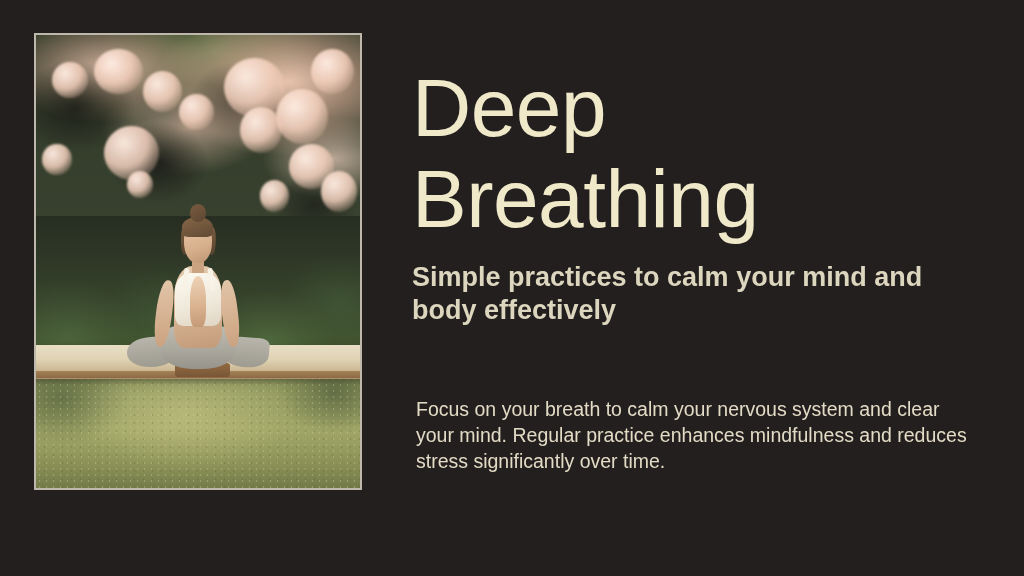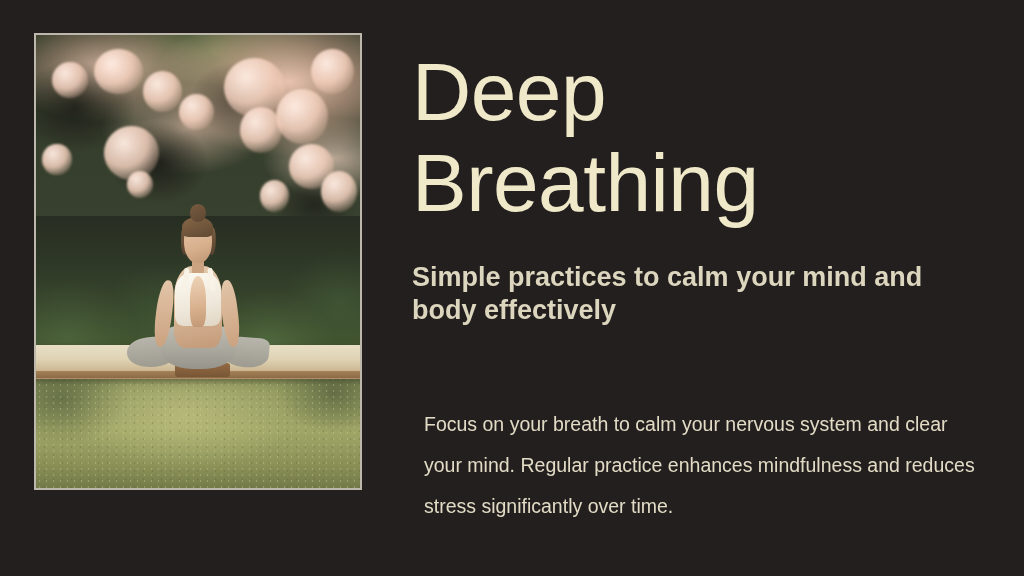--- a/index.html
+++ b/index.html
@@ -262,21 +262,21 @@
   
   .text-col {
     position: absolute;
     left: 412px;
     top: 0;
     width: 578px;
     height: 576px;
   }
   .title {
     position: absolute;
-    top: 46px;
+    top: 62px;
     left: 0;
     width: 100%;
     margin: 0;
     font-size: 82px;
     line-height: 91px;
     font-weight: 300;
     letter-spacing: -0.5px;
     color: #f0e9c9;
     white-space: pre-line;
   }
@@ -289,23 +289,23 @@
     font-size: 27px;
     line-height: 33px;
     font-weight: 700;
     color: #ddd6be;
   }
   .body-text {
     position: absolute;
     top: 392px;
     left: 0;
     width: 552px;
-    margin: 12px;
+    margin: 4px;
     font-size: 19.5px;
-    line-height: 41px;
+    line-height: 26px;
     font-weight: 400;
     color: #e2dbc5;
   }
 </style>
 </head>
 <body>
 
 <div id="slide">
 
   <div class="photo-frame">

